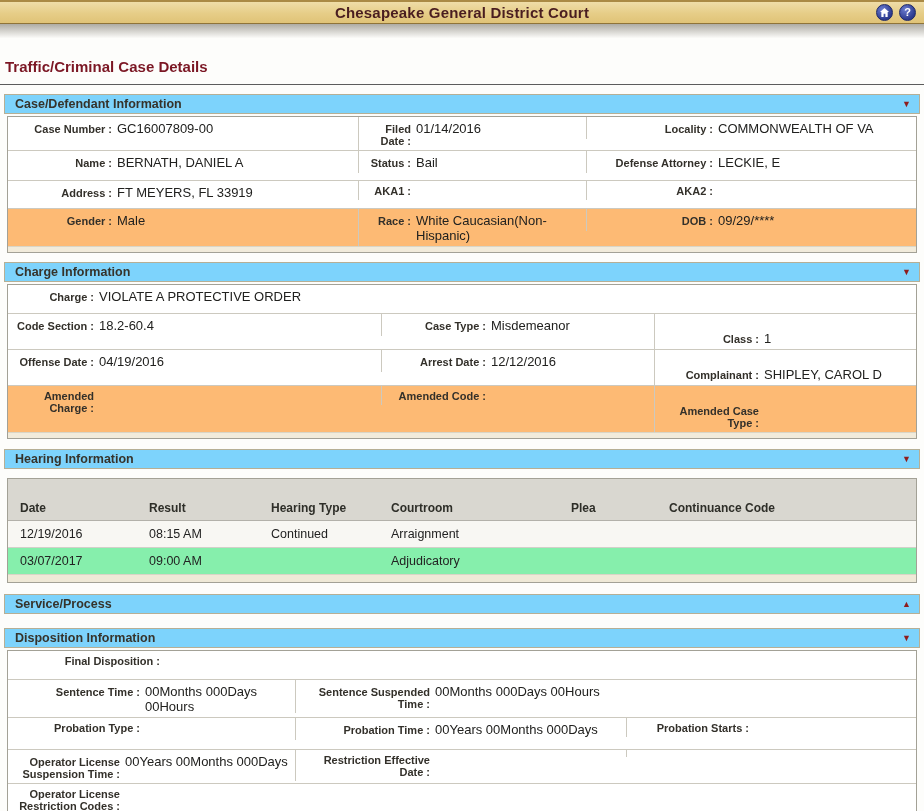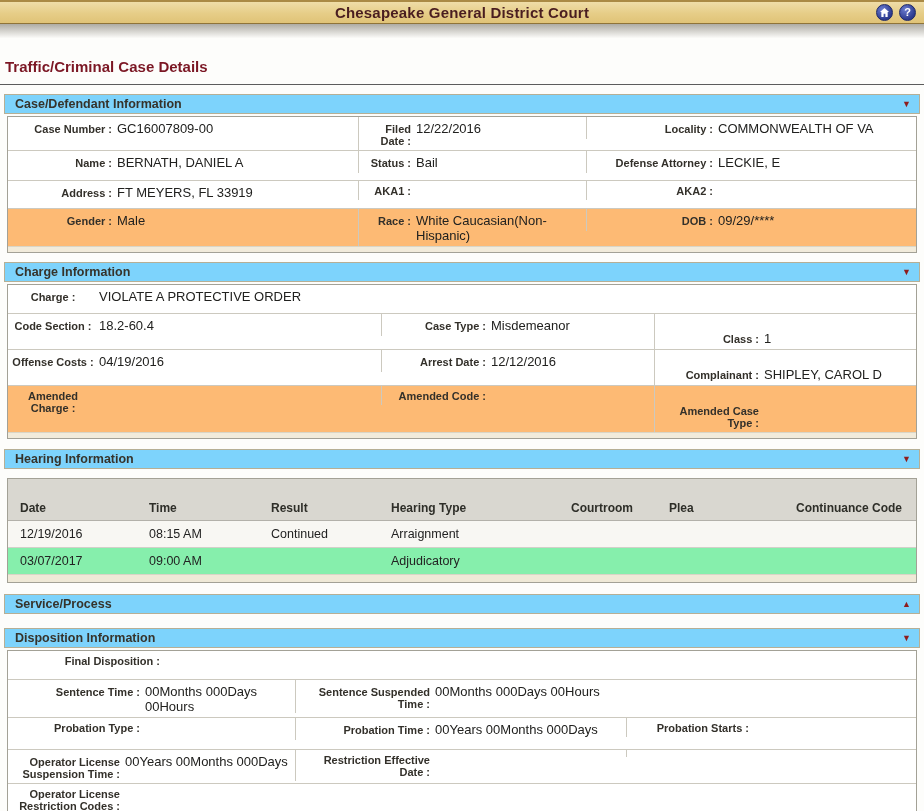--- a/index.html
+++ b/index.html
@@ -48,21 +48,21 @@
   .lbl{font-weight:bold;font-size:11px;color:#33302a;text-align:right;flex-shrink:0;}
   .val{font-size:13px;color:#21211f;margin-left:5px;min-width:0;}
   
   .cols-case{grid-template-columns:350px 228px 1fr;}
   .cols-charge{grid-template-columns:373px 273px 1fr;}
   .cols-disp3{grid-template-columns:287px 331px 1fr;}
   .cols-disp2{grid-template-columns:287px 1fr;}
   .cols-full{grid-template-columns:1fr;}
   
   .lc1{width:100px;} .lc2{width:48px;} .lc3{width:122px;}
-  .hc1{width:82px;text-align:center;}  .hc2{width:100px;} .hc3{width:100px;margin-top:15px;}
+  .hc1{width:82px;}  .hc2{width:100px;} .hc3{width:100px;margin-top:15px;}
   .dfin{width:148px;} .dc1{width:128px;} .dc1n{width:108px;} .dc2{width:130px;} .dc3{width:118px;}
   .dm1{width:144px;} .dm2{width:165px;} .dm3{width:152px;}
   
   .mh28{min-height:28px;box-sizing:border-box;} .mh30{min-height:30px;box-sizing:border-box;}
   .mh31{min-height:31px;box-sizing:border-box;} .mh32{min-height:32px;box-sizing:border-box;}
   .mh34{min-height:34px;box-sizing:border-box;}
   .strip{height:5px;background:#f1ebdb;border-top:1px solid #d9d5c6;}
   
   .hear-row{display:grid;grid-template-columns:133px 122px 120px 180px 98px 127px 1fr;}
   .hear-hdr{background:#d9d7d0;border-bottom:1px solid #b3b1aa;}
@@ -98,21 +98,21 @@
     <span class="tri">▼</span>
   </div>
   <div class="tbl">
     <div class="row cols-case mh31">
       <div class="cell">
         <span class="lbl lc1">Case Number :</span>
         <span class="val">GC16007809-00</span>
       </div>
       <div class="cell">
         <span class="lbl lc2">Filed Date :</span>
-        <span class="val">12/22/2016</span>
+        <span class="val">01/14/2016</span>
       </div>
       <div class="cell">
         <span class="lbl lc3">Locality :</span>
         <span class="val">COMMONWEALTH OF VA</span>
       </div>
     </div>
     <div class="row cols-case mh30">
       <div class="cell">
         <span class="lbl lc1">Name :</span>
         <span class="val">BERNATH, DANIEL A</span>
@@ -179,21 +179,21 @@
         <span class="lbl hc2">Case Type :</span>
         <span class="val">Misdemeanor</span>
       </div>
       <div class="cell">
         <span class="lbl hc3">Class :</span>
         <span class="val">1</span>
       </div>
     </div>
     <div class="row cols-charge mh30">
       <div class="cell">
-        <span class="lbl hc1">Offense Costs :</span>
+        <span class="lbl hc1">Offense Date :</span>
         <span class="val">04/19/2016</span>
       </div>
       <div class="cell">
         <span class="lbl hc2">Arrest Date :</span>
         <span class="val">12/12/2016</span>
       </div>
       <div class="cell">
         <span class="lbl hc3">Complainant :</span>
         <span class="val">SHIPLEY, CAROL D</span>
       </div>
@@ -217,21 +217,20 @@
 </div>
 
 <div class="section">
   <div class="sec-hdr" style="margin-top:10px;">
     <span class="sec-title">Hearing Information</span>
     <span class="tri">▼</span>
   </div>
   <div class="tbl" style="margin-top:9px;">
     <div class="hear-row hear-hdr">
       <div class="hcell">Date</div>
-      <div class="hcell">Time</div>
       <div class="hcell">Result</div>
       <div class="hcell">Hearing Type</div>
       <div class="hcell">Courtroom</div>
       <div class="hcell">Plea</div>
       <div class="hcell">Continuance Code</div>
     </div>
     <div class="hear-row hear-r1">
       <div class="hcell">12/19/2016</div>
       <div class="hcell">08:15 AM</div>
       <div class="hcell">Continued</div>

